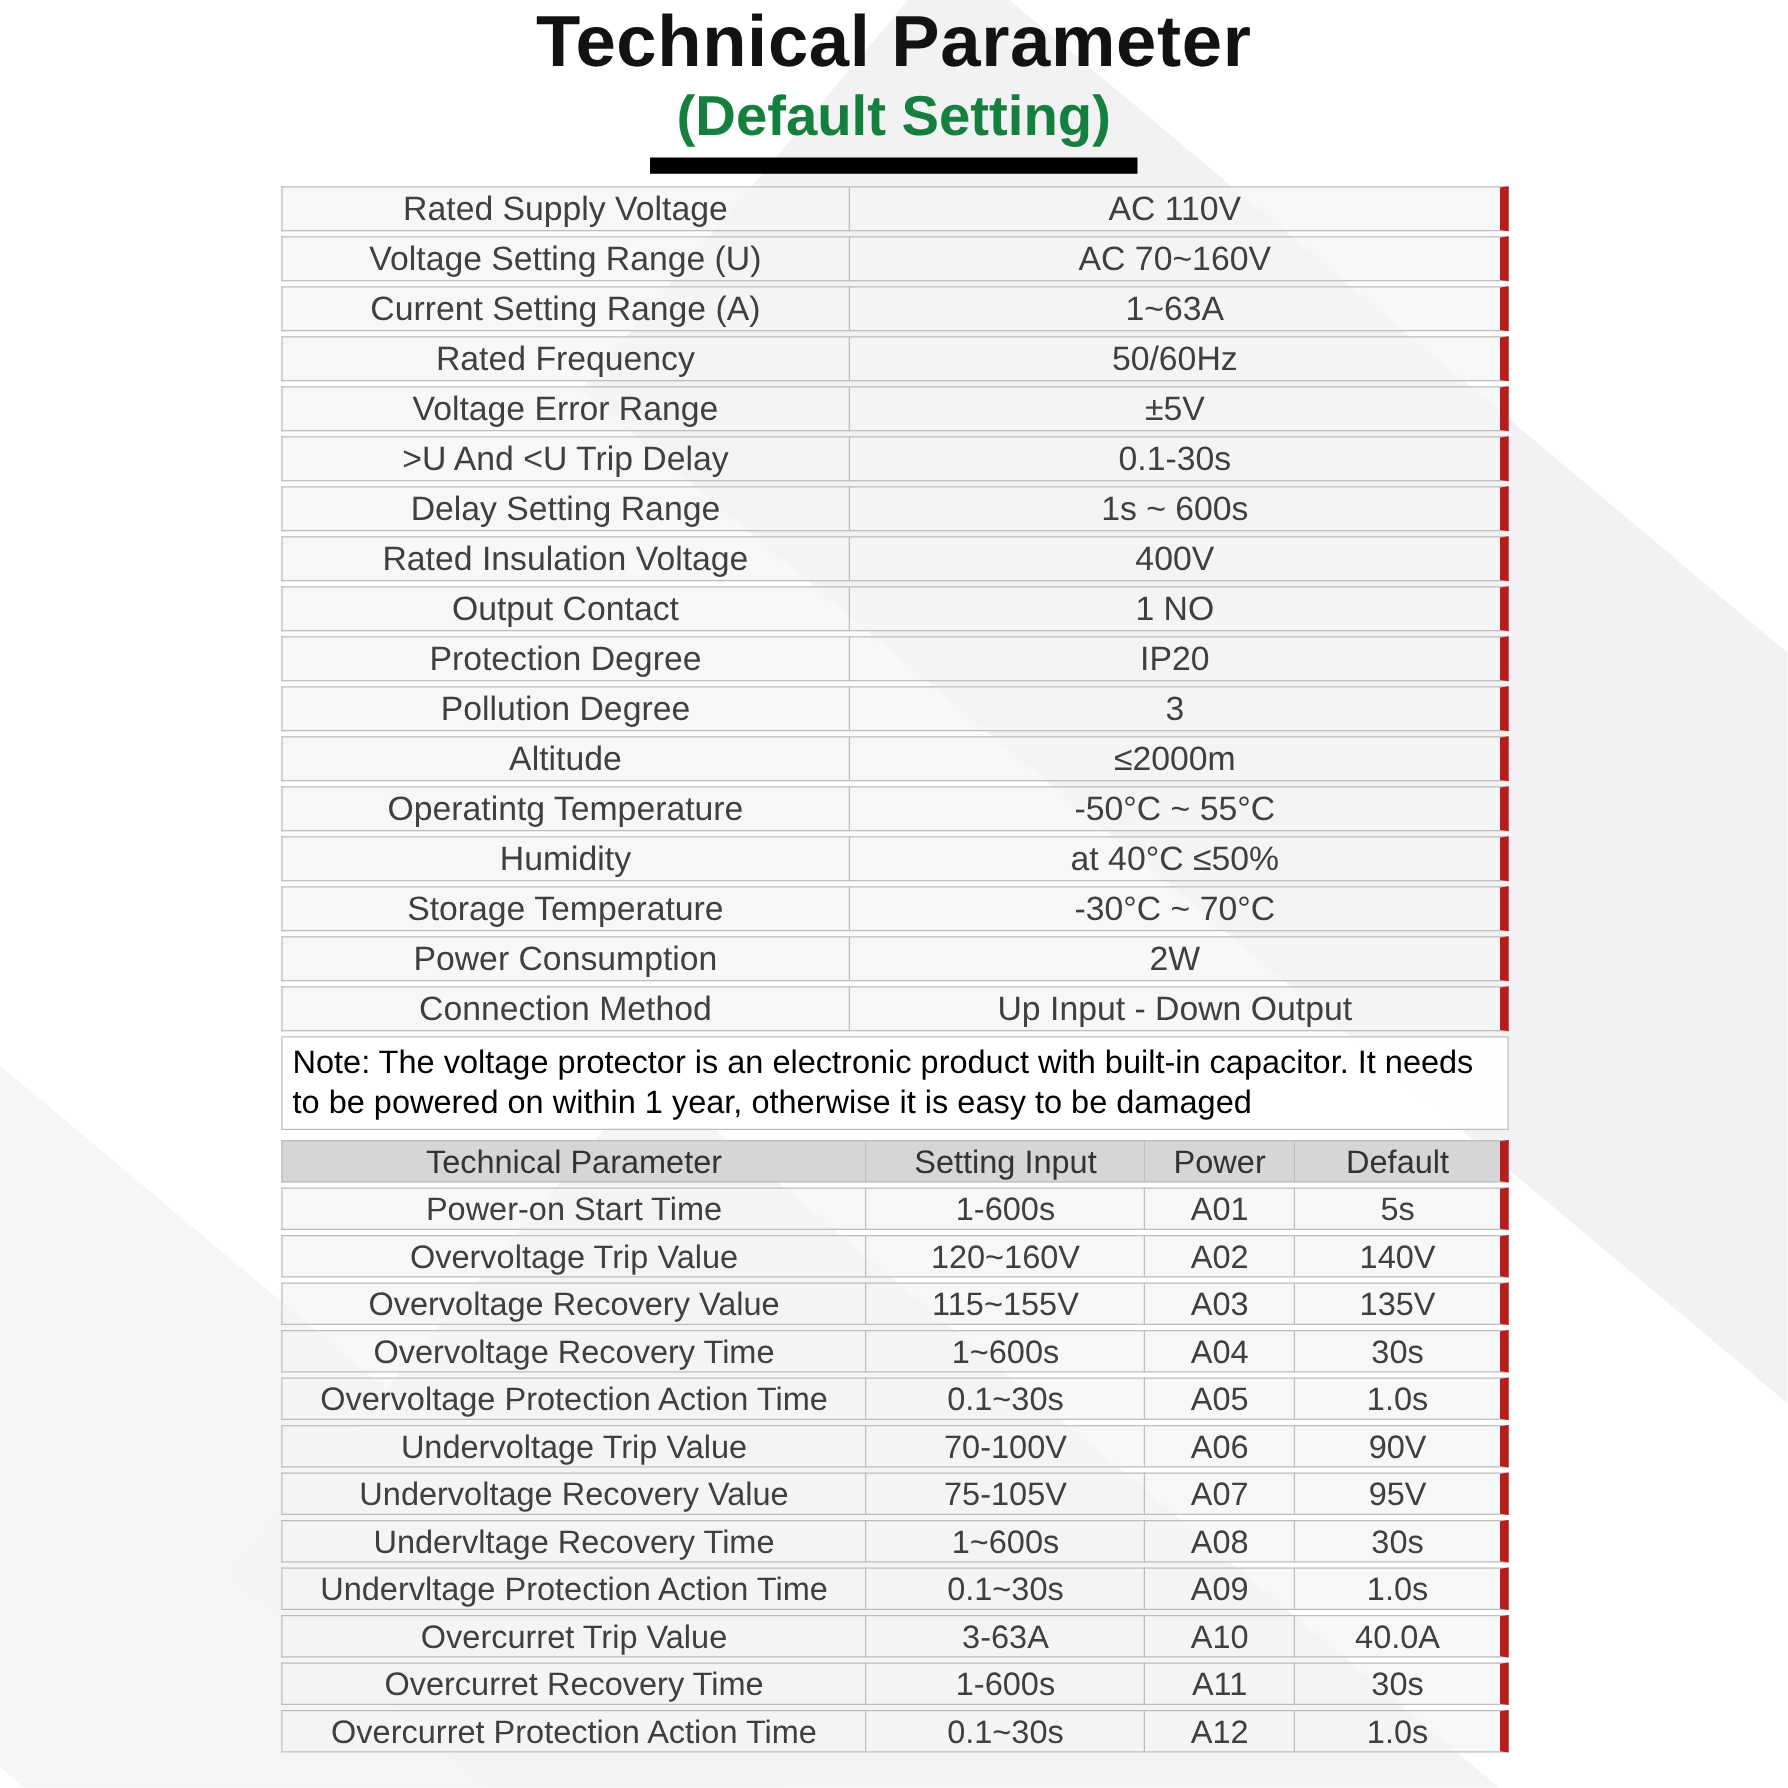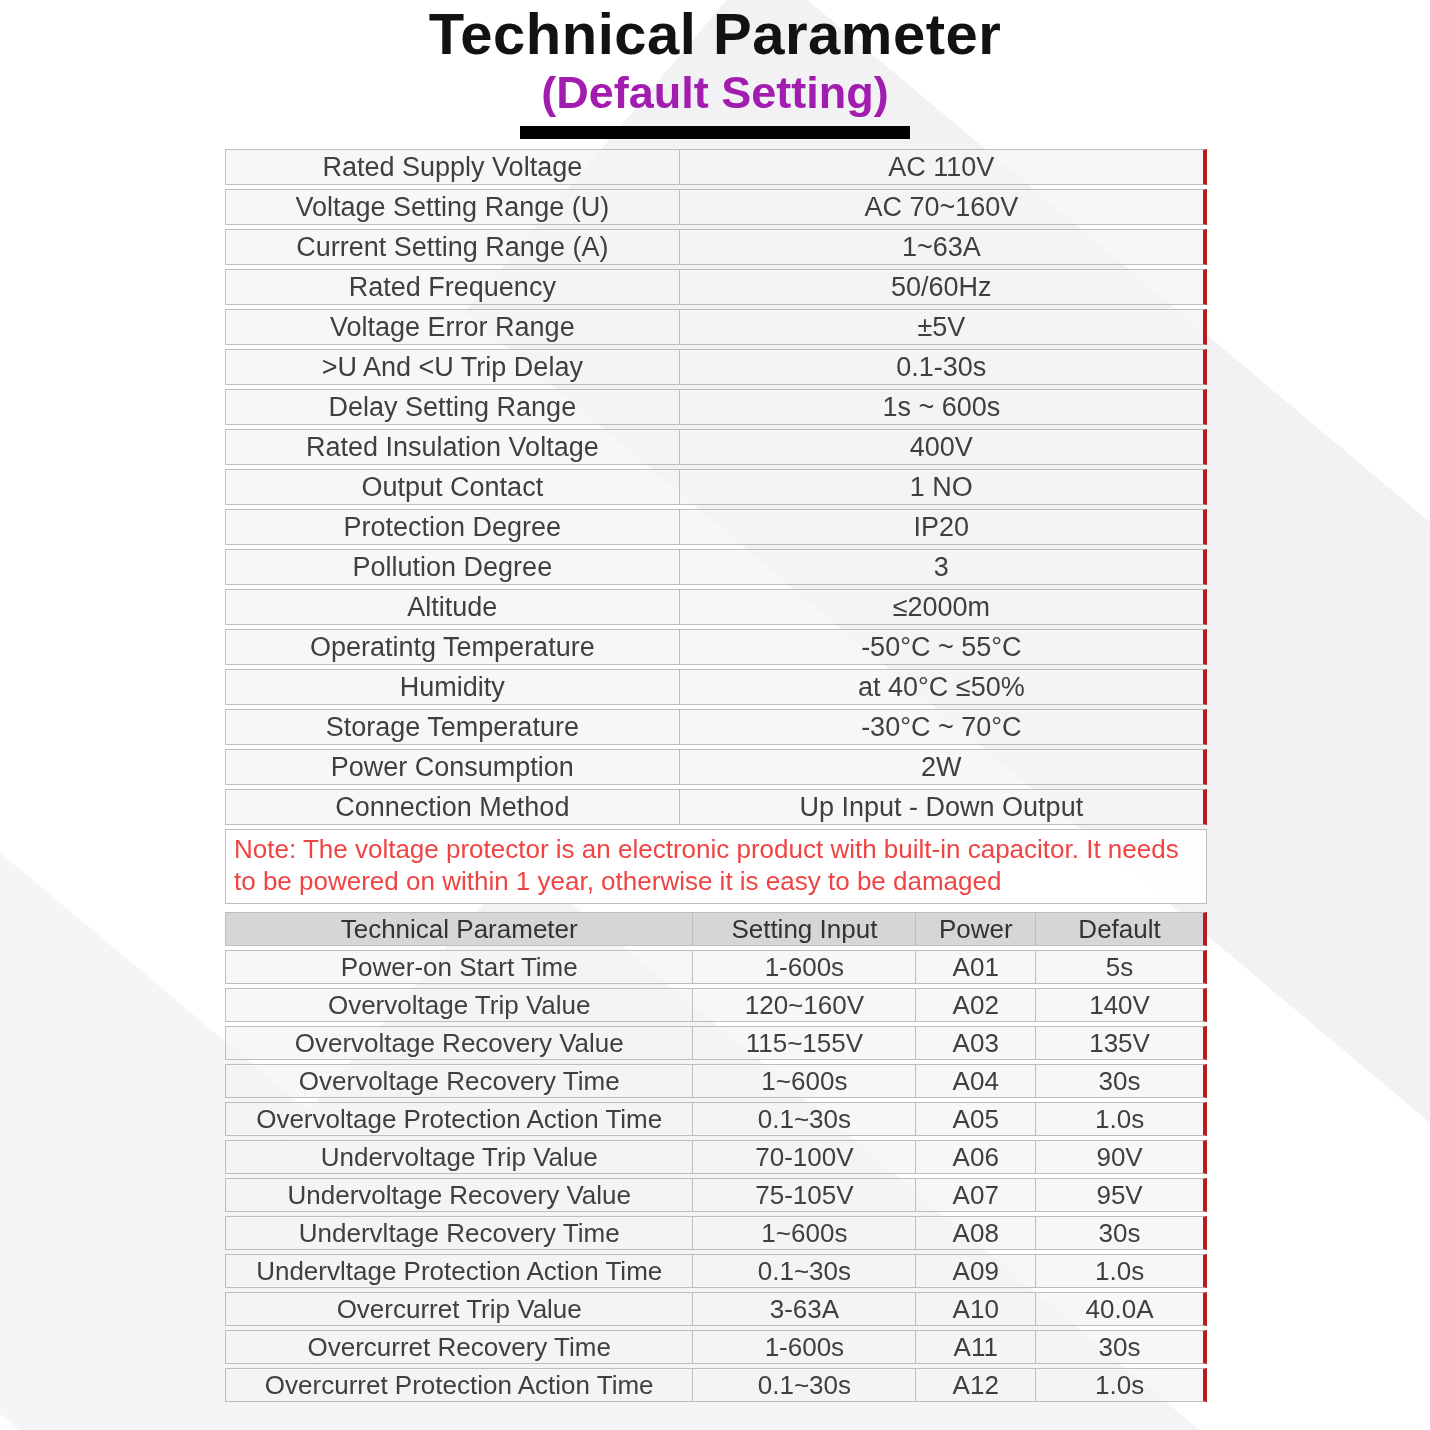--- a/index.html
+++ b/index.html
@@ -19,47 +19,47 @@
   .wm3 { width:1300px; height:520px; left:520px; top:860px;  transform:rotate(40deg); transform-origin:top left; background:#f4f4f6; }
 
   .layer { position:relative; z-index:1; }
 
   header { text-align:center; padding-top:4px; }
   .title {
     margin:0; font-size:58px; line-height:1.05; font-weight:bold;
     color:#121212; letter-spacing:0.5px;
   }
   .subtitle {
-    font-size:45px; line-height:1.1; font-weight:bold; color:#a21caf; margin-top:3px;
+    font-size:45px; line-height:1.1; font-weight:bold; color:#15803d; margin-top:3px;
   }
   .title-bar { width:390px; height:13px; background:#000; margin:9px auto 0; }
 
   .content { position:absolute; left:225px; top:145px; width:982px; z-index:1; }
 
   table { width:100%; border-collapse:separate; border-spacing:0 4px; table-layout:fixed; }
   td, th {
     height:36px; padding:0 6px;
     text-align:center; vertical-align:middle;
     font-size:27px; font-weight:normal;
     background:rgba(244,244,245,0.72);
     border-top:1px solid #bdbdbd;
     border-bottom:1px solid #bdbdbd;
     border-left:1px solid #bdbdbd;
     overflow:hidden; white-space:nowrap;
   }
-  td:last-child, th:last-child { border-right:4px solid #b91c1c; }
+  td:last-child, th:last-child { border-right:7px solid #b91c1c; }
 
   table.spec col.c1 { width:46.2%; }
 
   .note {
     border:1px solid #bdbdbd;
     background:rgba(255,255,255,0.92);
     font-size:26px; line-height:1.22;
     padding:4px 8px 6px 8px;
-    color:#ef4444;
+    color:#000000;
     margin:0 0 4px 0;
   }
 
   table.params col.p1 { width:47.6%; }
   table.params col.p2 { width:22.7%; }
   table.params col.p3 { width:12.2%; }
   table.params col.p4 { width:17.5%; }
   table.params th {
     height:34px; font-size:26px; color:#333333;
     background:rgba(212,212,214,0.95);

